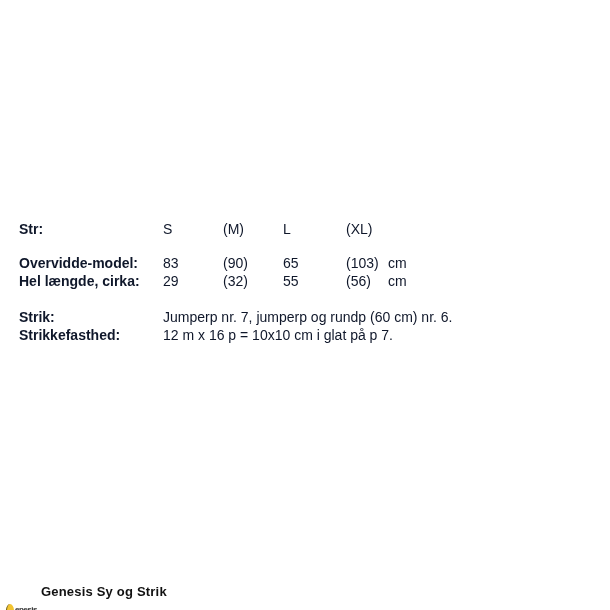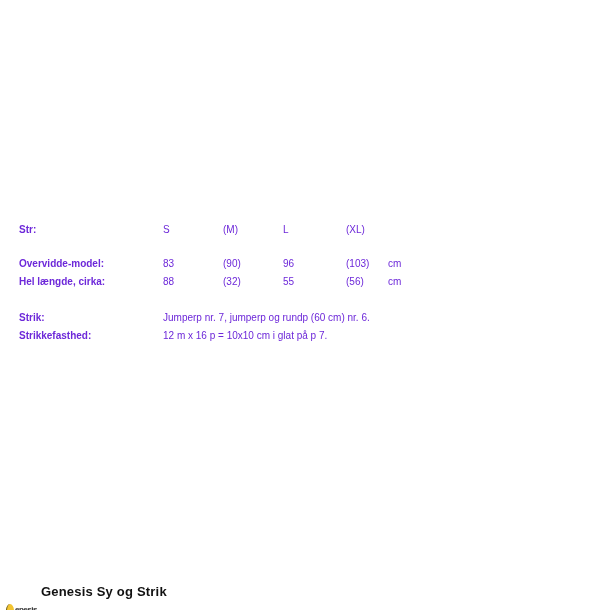--- a/index.html
+++ b/index.html
@@ -16,22 +16,22 @@
     font-family: "Liberation Sans", sans-serif;
     color: #3a3a3a;
   }
   table.spec {
     position: absolute;
     left: 19px;
     top: 220px;
     border-collapse: collapse;
     table-layout: fixed;
     width: 560px;
-    font-size: 10px;
-    color: #6d28d9;
+    font-size: 14px;
+    color: #0f172a;
   }
   table.spec td {
     padding: 0;
     height: 18px;
     vertical-align: middle;
     white-space: nowrap;
     overflow: visible;
   }
   td.lbl { font-weight: bold; }
   tr.spacer1 td { height: 16px; }
@@ -100,28 +100,28 @@
     </tr>
 
     <tr class="spacer1">
           <td colspan="6"></td>
         </tr>
 
     <tr>
       <td class="lbl">Overvidde-model:</td>
       <td>83</td>
       <td>(90)</td>
-      <td>96</td>
+      <td>65</td>
       <td>(103)</td>
       <td>cm</td>
     </tr>
 
     <tr>
       <td class="lbl">Hel længde, cirka:</td>
-      <td>88</td>
+      <td>29</td>
       <td>(32)</td>
       <td>55</td>
       <td>(56)</td>
       <td>cm</td>
     </tr>
 
     <tr class="spacer2">
           <td colspan="6"></td>
         </tr>
 

